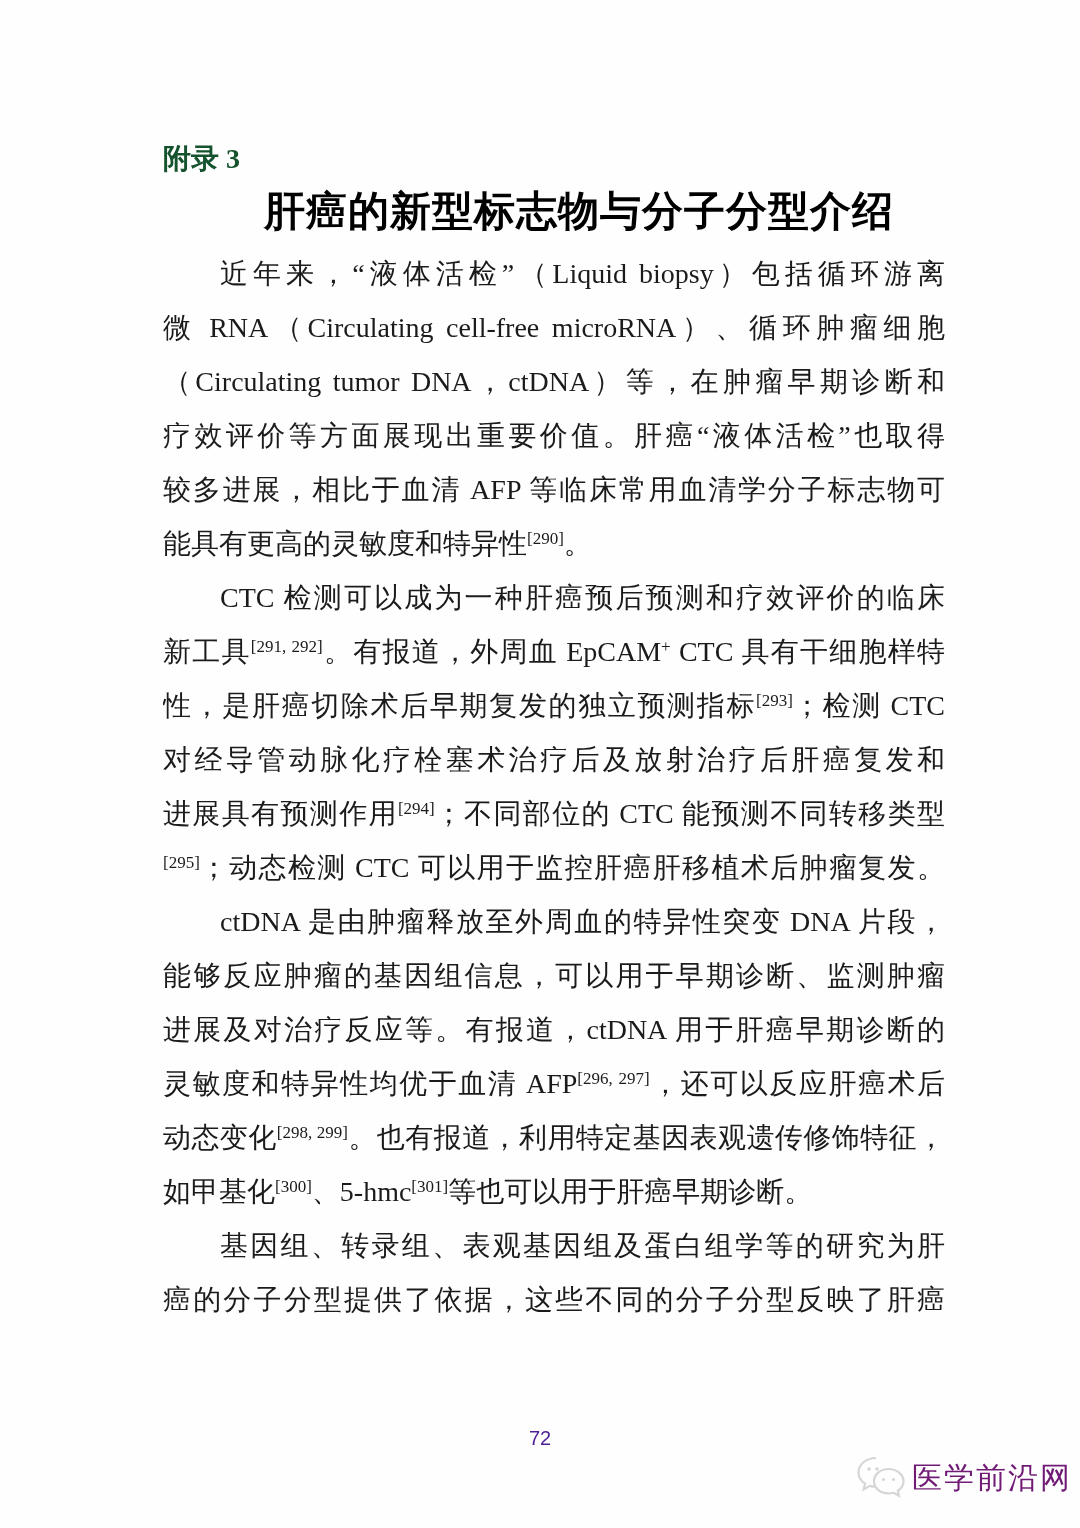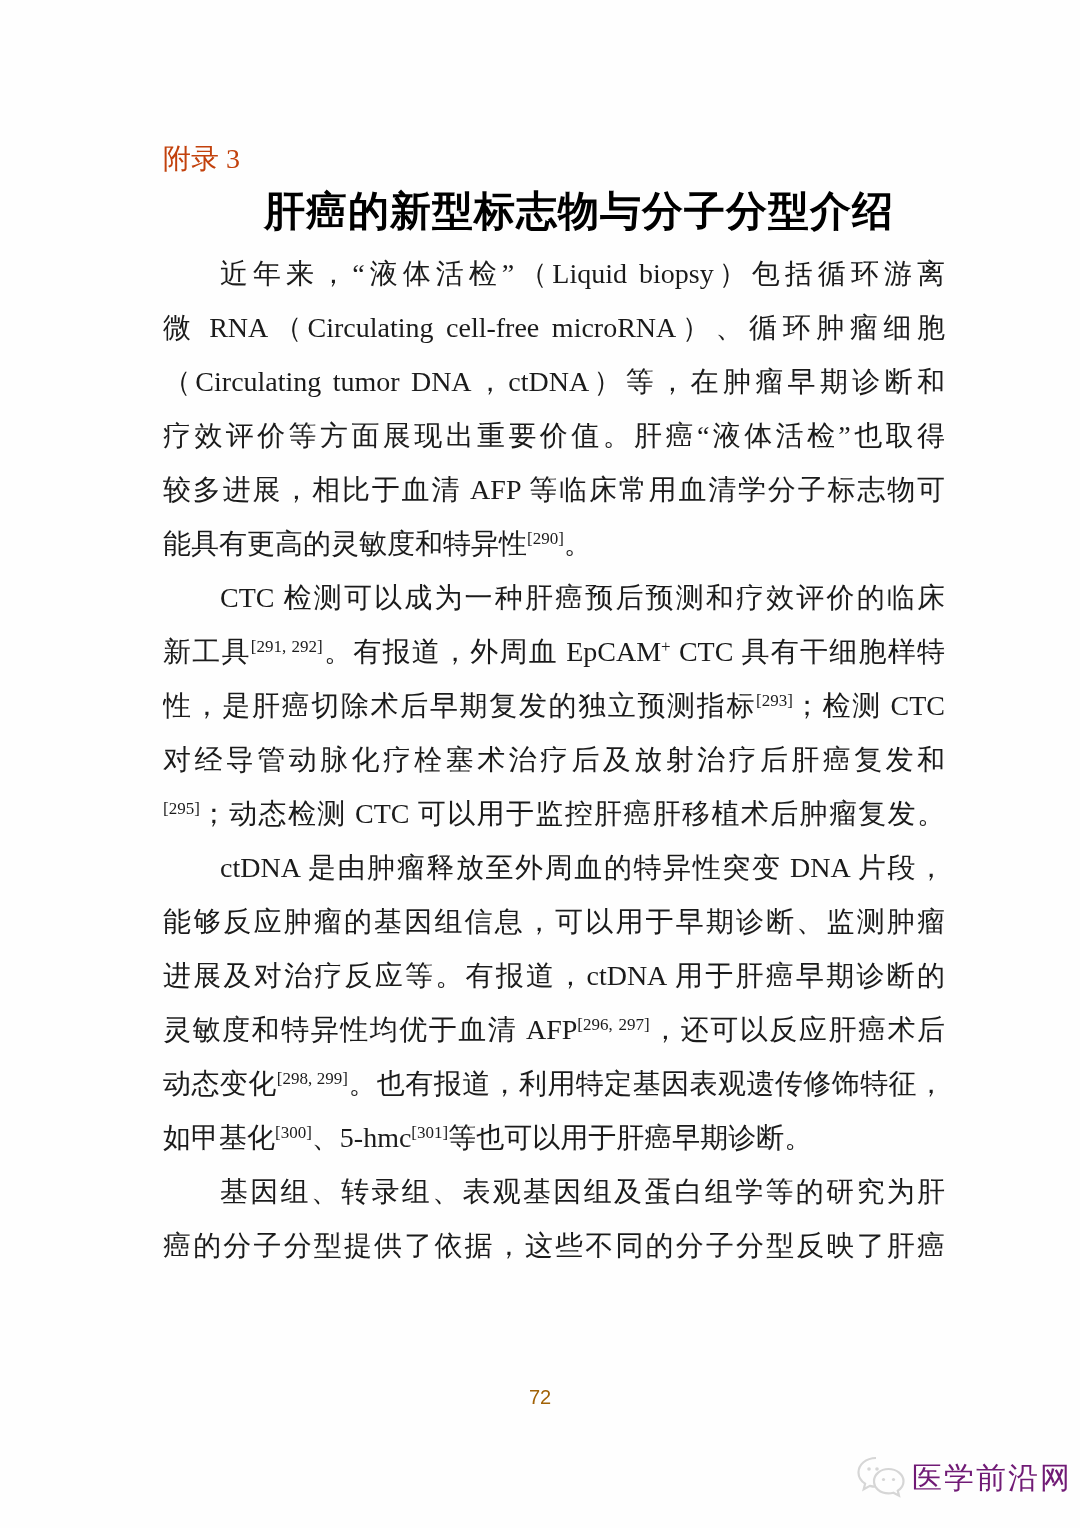--- a/index.html
+++ b/index.html
@@ -7,21 +7,21 @@
     width:1080px; height:1528px; position:relative;
     background:#ffffff;
     font-family:"Liberation Serif","DejaVu Serif",serif;
     color:#1b1b1b;
     overflow:hidden;
   }
   .page { position:absolute; inset:0; background:#fefefe; }
 
   .appendix {
     position:absolute; left:163px; top:140px;
-    font-size:28px; font-weight:normal; color:#c2410c;
+    font-size:28px; font-weight:bold; color:#14532d;
   }
   .doc-title {
     position:absolute; left:163px; top:184px; width:782px; margin:0;
     padding-left:50px; box-sizing:border-box;
     text-align:center; font-size:41px; font-weight:bold; color:#000000;
     letter-spacing:1px; white-space:nowrap;
   }
 
   .body-text {
     position:absolute; left:163px; top:247px; width:782px;
@@ -33,22 +33,22 @@
     overflow:hidden;
   }
   .line.last { text-align-last:left; }
   .line.indent { padding-left:57px; }
   .line sup {
     font-size:17px; line-height:0; position:relative; top:-9px;
     vertical-align:baseline; letter-spacing:0;margin-top:48px;
   }
 
   .page-number {
-    position:absolute; left:0; top:1386px; width:1080px;
-    text-align:center; font-size:20px; color:#a16207;
+    position:absolute; left:0; top:1427px; width:1080px;
+    text-align:center; font-size:20px; color:#4c1d95;
     font-family:"Liberation Sans","DejaVu Sans",sans-serif;
   }
 
   .watermark {
     position:absolute; left:855px; top:1455px;
     display:flex; align-items:center; gap:5px;
     color:#d6d6d6;
   }
   .wm-icon { display:inline-block; width:52px; height:46px; }
   .wm-text {
@@ -69,20 +69,21 @@
       <div class="line indent"><span>近年来，“液体活检”（Liquid biopsy）包括循环游离</span></div>
       <div class="line"><span>微 RNA（Circulating cell-free microRNA）、循环肿瘤细胞</span></div>
       <div class="line"><span>（Circulating tumor DNA，ctDNA）等，在肿瘤早期诊断和</span></div>
       <div class="line"><span>疗效评价等方面展现出重要价值。肝癌“液体活检”也取得</span></div>
       <div class="line"><span>较多进展，相比于血清 AFP 等临床常用血清学分子标志物可</span></div>
       <div class="line last"><span>能具有更高的灵敏度和特异性</span><sup>[290]</sup><span>。</span></div>
       <div class="line indent"><span>CTC 检测可以成为一种肝癌预后预测和疗效评价的临床</span></div>
       <div class="line"><span>新工具</span><sup>[291, 292]</sup><span>。有报道，外周血 EpCAM</span><sup>+</sup><span> CTC 具有干细胞样特</span></div>
       <div class="line"><span>性，是肝癌切除术后早期复发的独立预测指标</span><sup>[293]</sup><span>；检测 CTC</span></div>
       <div class="line"><span>对经导管动脉化疗栓塞术治疗后及放射治疗后肝癌复发和</span></div>
+      <div class="line"><span>进展具有预测作用</span><sup>[294]</sup><span>；不同部位的 CTC 能预测不同转移类型</span></div>
       <div class="line"><sup>[295]</sup><span>；动态检测 CTC 可以用于监控肝癌肝移植术后肿瘤复发。</span></div>
       <div class="line indent"><span>ctDNA 是由肿瘤释放至外周血的特异性突变 DNA 片段，</span></div>
       <div class="line"><span>能够反应肿瘤的基因组信息，可以用于早期诊断、监测肿瘤</span></div>
       <div class="line"><span>进展及对治疗反应等。有报道，ctDNA 用于肝癌早期诊断的</span></div>
       <div class="line"><span>灵敏度和特异性均优于血清 AFP</span><sup>[296, 297]</sup><span>，还可以反应肝癌术后</span></div>
       <div class="line"><span>动态变化</span><sup>[298, 299]</sup><span>。也有报道，利用特定基因表观遗传修饰特征，</span></div>
       <div class="line last"><span>如甲基化</span><sup>[300]</sup><span>、5-hmc</span><sup>[301]</sup><span>等也可以用于肝癌早期诊断。</span></div>
       <div class="line indent"><span>基因组、转录组、表观基因组及蛋白组学等的研究为肝</span></div>
       <div class="line"><span>癌的分子分型提供了依据，这些不同的分子分型反映了肝癌</span></div>
     </div>

